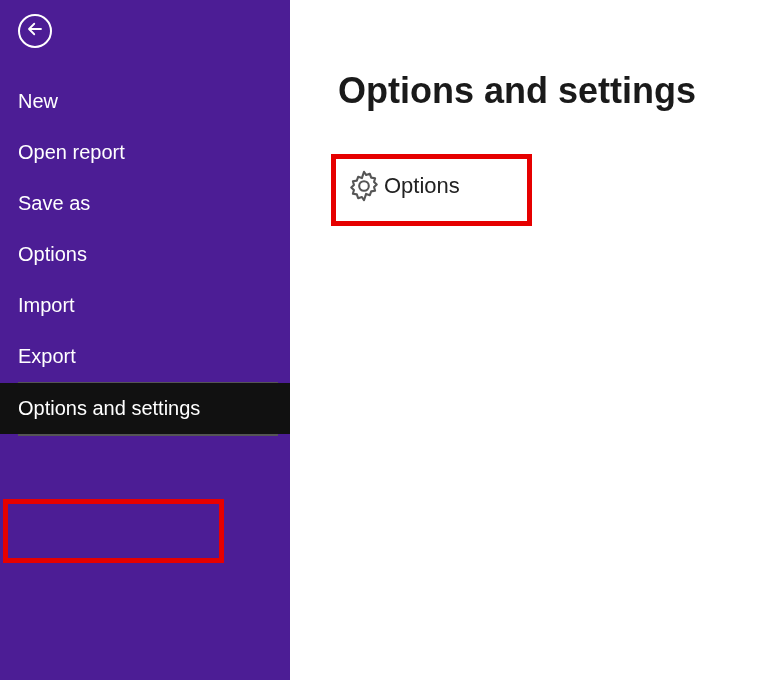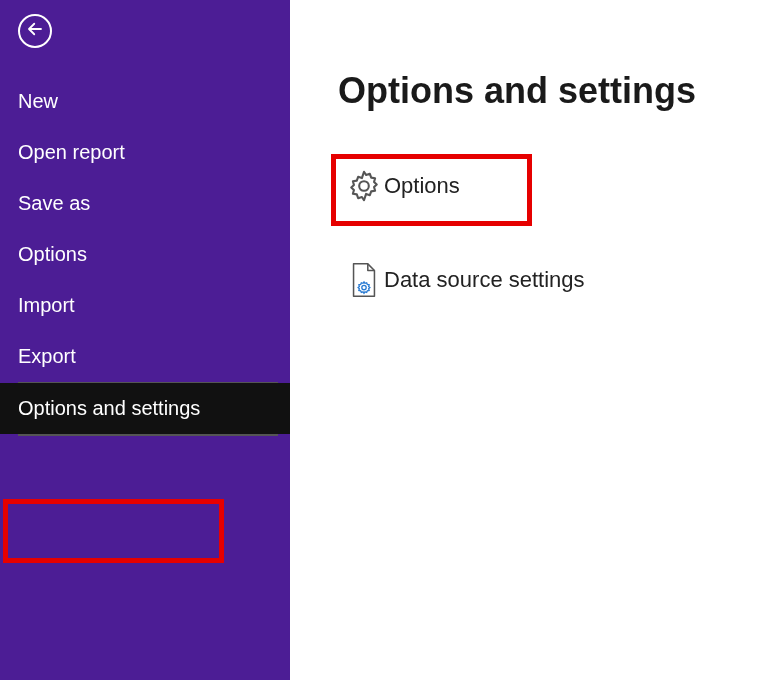--- a/index.html
+++ b/index.html
@@ -115,28 +115,15 @@
   <div class="option-row">
     <span class="icon-holder">
       <svg viewBox="0 0 24 24" width="36" height="36" fill="none" stroke="#555" stroke-width="1.4" stroke-linejoin="round">
         <circle cx="12" cy="12" r="3.2"></circle>
         <path d="M12 2.5l1.4 2.2 2.5-.8 .9 2.5 2.6.4-.7 2.5 1.8 1.7-1.8 1.7.7 2.5-2.6.4-.9 2.5-2.5-.8L12 21.5l-1.4-2.2-2.5.8-.9-2.5-2.6-.4.7-2.5L3.5 13l1.8-1.7-.7-2.5 2.6-.4.9-2.5 2.5.8L12 2.5z"></path>
       </svg>
     </span>
     <span class="option-label">Options</span>
   </div>
 
-  <div class="option-row">
-    <span class="icon-holder">
-      <svg viewBox="0 0 40 40" width="38" height="38">
-        <path d="M9 3 h15 l7 7 v27 H9 z" fill="none" stroke="#555" stroke-width="1.6" stroke-linejoin="round"></path>
-        <path d="M24 3 v7 h7" fill="none" stroke="#555" stroke-width="1.6" stroke-linejoin="round"></path>
-        <g transform="translate(20,28)" stroke="#2b7cd3" fill="none" stroke-width="1.4">
-          <circle cx="0" cy="0" r="2.3"></circle>
-          <path d="M0 -6 l1 1.5 1.8-.6 .7 1.8 1.9.3 -.5 1.8 1.3 1.2 -1.3 1.2 .5 1.8 -1.9.3 -.7 1.8 -1.8-.6 L0 6 l-1-1.5 -1.8.6 -.7-1.8 -1.9-.3 .5-1.8 -1.3-1.2 1.3-1.2 -.5-1.8 1.9-.3 .7-1.8 1.8.6 z"></path>
-        </g>
-      </svg>
-    </span>
-    <span class="option-label">Data source settings</span>
-  </div>
 
   <div class="highlight-red" style="left:41px; top:154px; width:201px; height:72px;"></div>
 </div>
 
 </body></html>

